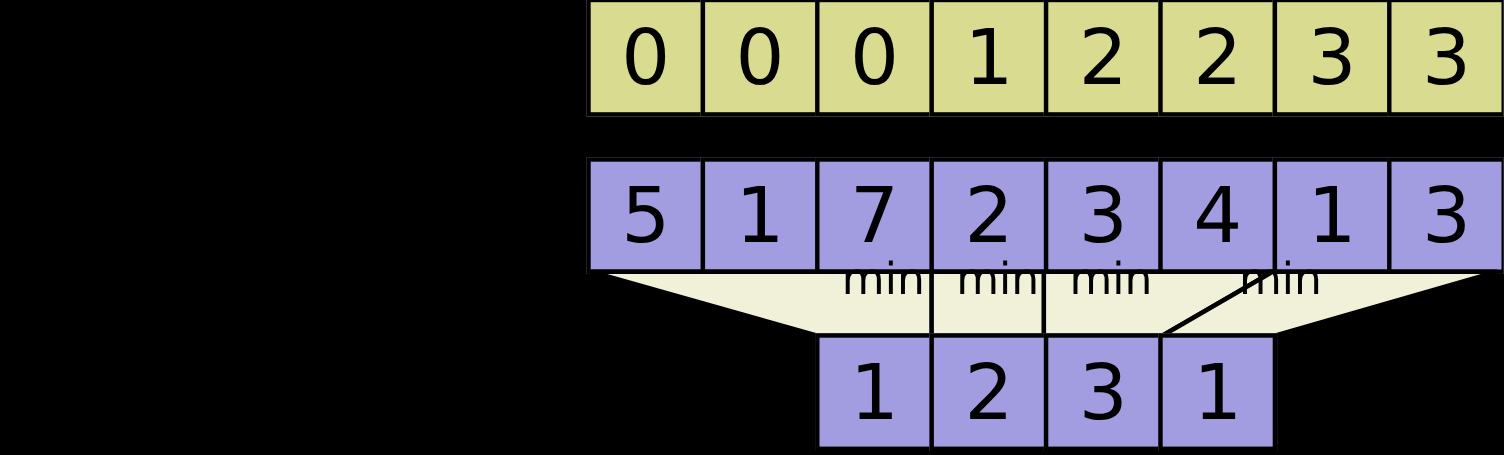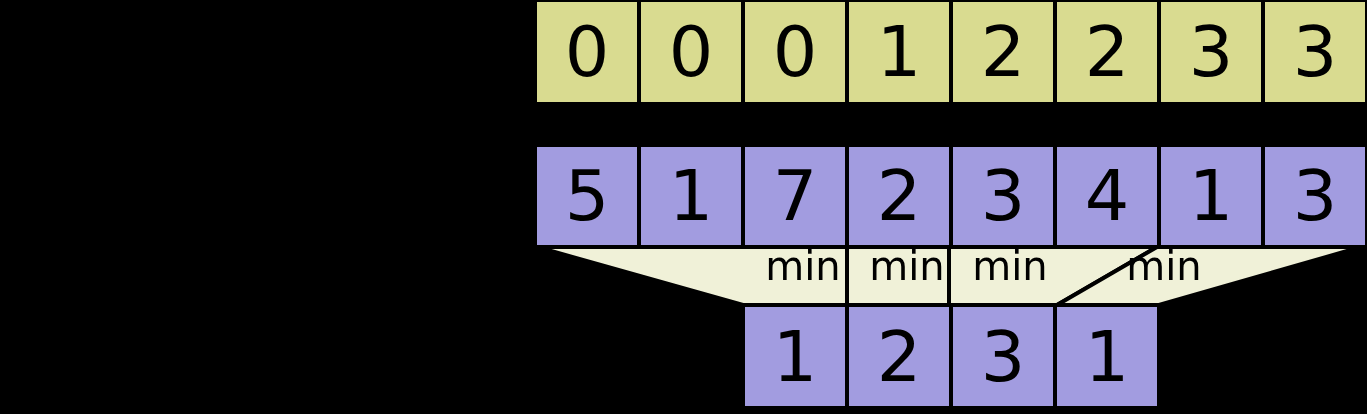--- a/index.html
+++ b/index.html
@@ -45,21 +45,21 @@
     height: 414px;
   }
   .band-svg polygon {
     fill: var(--beige);
     stroke: var(--border);
     stroke-width: 4;
     stroke-linejoin: bevel;
   }
   .min-label {
     position: absolute;
-    top: 248px;
+    top: 236px;
     width: 120px;
     height: 36px;
     display: flex;
     align-items: center;
     justify-content: center;
     font-size: 40px;
     line-height: 1;
     color: var(--text);
   }
 </style>

